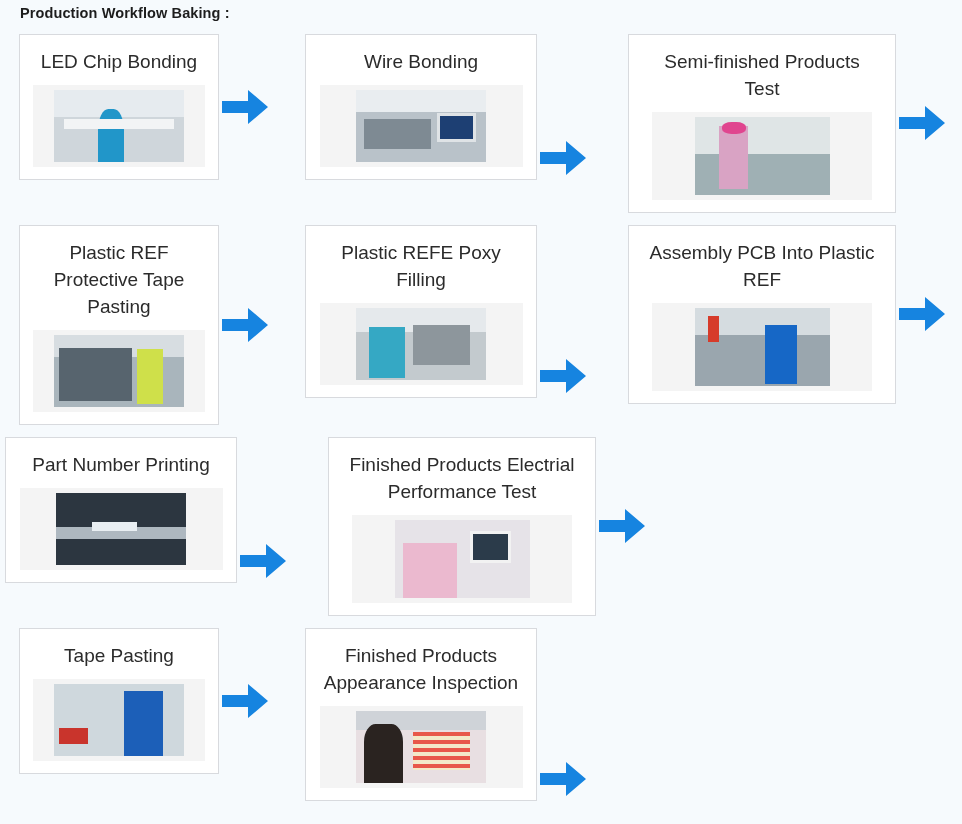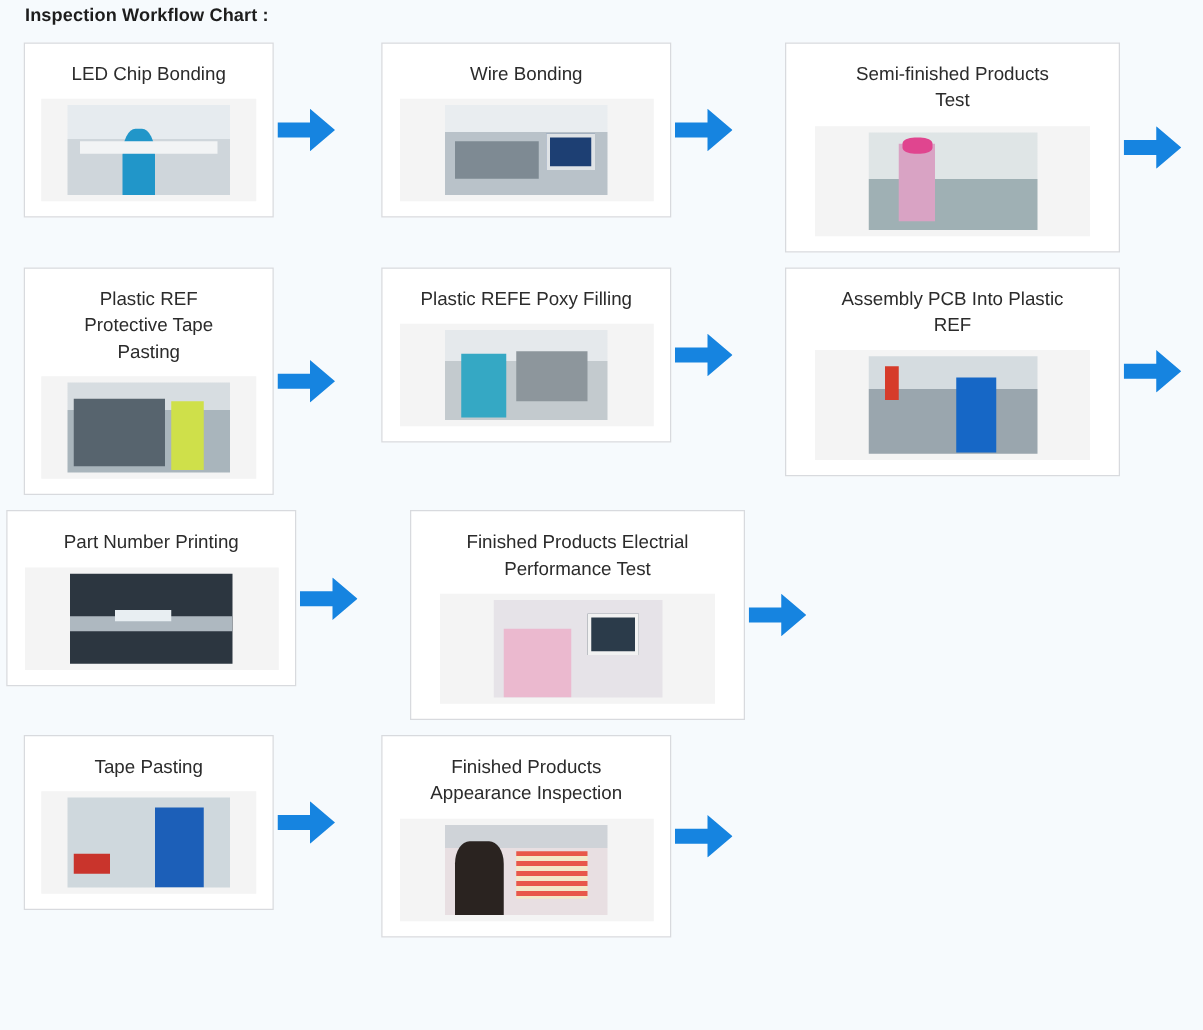--- a/index.html
+++ b/index.html
@@ -20,35 +20,35 @@
   }
   .row{
     display:flex;align-items:flex-start;
     width:962px;
     margin-bottom:12px;
   }
   .cell{
     display:flex;align-items:center;
   }
   .col1{width:300px;}
-  .col2{width:320px;}
+  .col2{width:320px;align-items:flex-end;}
   .col3{width:342px;}
   .card{
     background:#ffffff;
     border:1px solid #d8dade;
     box-sizing:border-box;
     display:flex;flex-direction:column;
     align-items:center;
     padding-top:14px;padding-bottom:12px;
   }
   .c1 .card{width:200px;margin-left:19px;}
   .c2 .card{width:232px;margin-left:5px;}
   .c3 .card{width:268px;margin-left:8px;}
   .card-title{
-    font-size:15px;color:#2b2b2b;
+    font-size:19px;color:#2b2b2b;
     text-align:center;line-height:1.42;
     padding:0 8px;white-space:pre-line;
     font-weight:400;
   }
   .thumb-band{
     margin-top:9px;
     background:#f4f4f4;
     width:100%;
     display:flex;justify-content:center;align-items:center;
     box-sizing:border-box;
@@ -119,21 +119,21 @@
 
   .ph-pack{background:#f0ece9;}
   .ph-pack::before{content:"";position:absolute;left:8%;top:8%;width:40%;height:40%;background:#fbf7f3;border:4px solid #d8b796;box-sizing:border-box;
       box-shadow:58px 0 0 #fbf7f3, 0 40px 0 #fbf7f3, 58px 40px 0 #fbf7f3;}
   .ph-pack::after{content:"";position:absolute;left:0;top:0;width:100%;height:100%;
       background:linear-gradient(90deg,rgba(230,160,150,.18),rgba(255,255,255,0));}
 </style>
 </head>
 <body>
 
-<div id="page-title">Inspection Workflow Chart :</div>
+<div id="page-title">Production Workflow Baking :</div>
 
 <div class="grid">
 
   <div class="row">
     <div class="cell col1 c1">
       <div class="card">
         <div class="card-title">LED Chip Bonding</div>
         <div class="thumb-band">
           <div class="photo ph-led"></div>
         </div>

